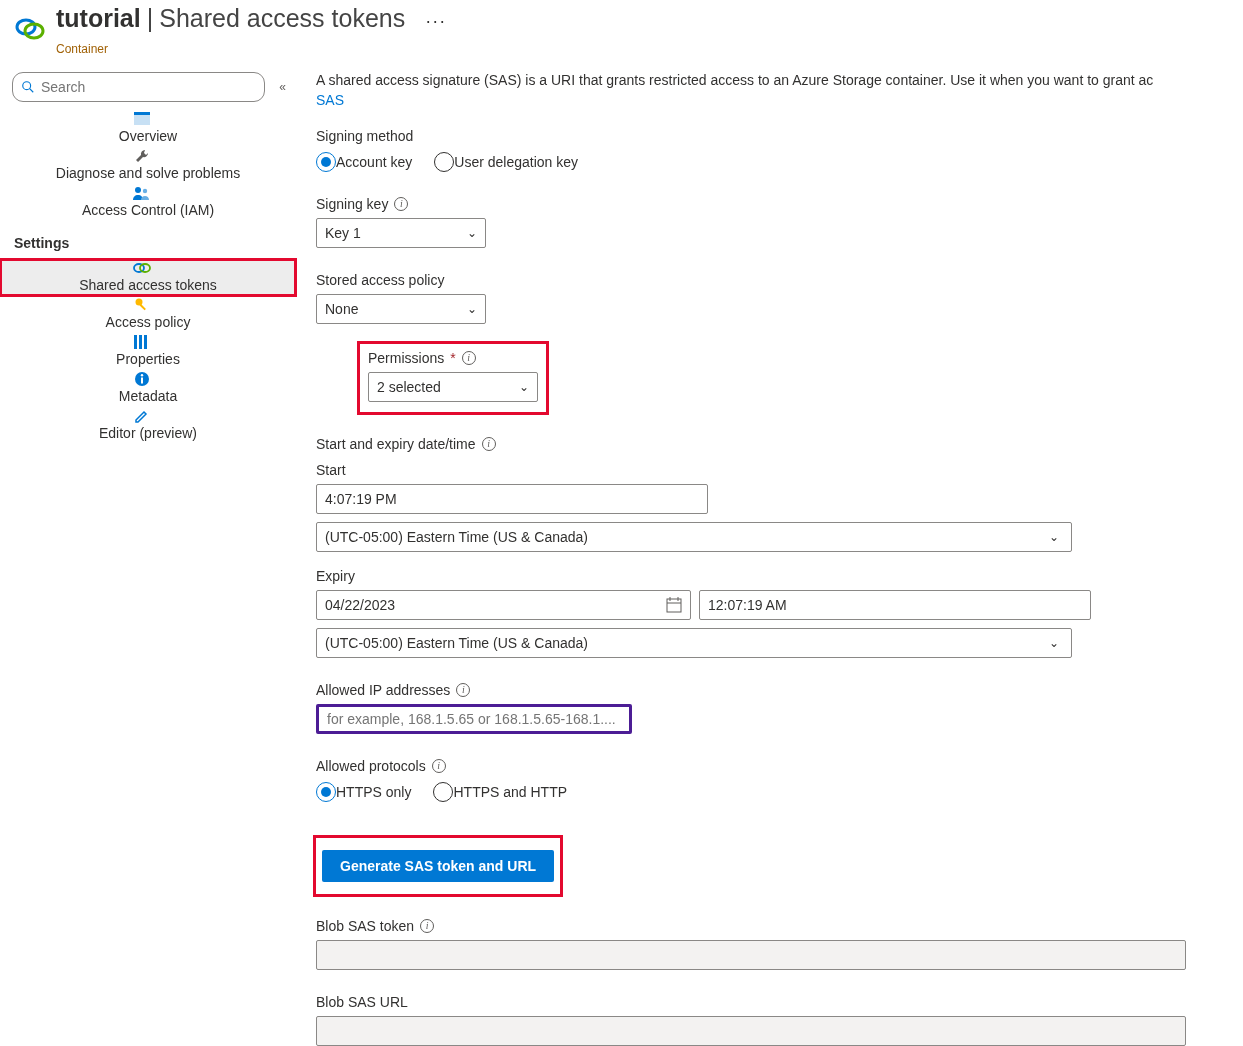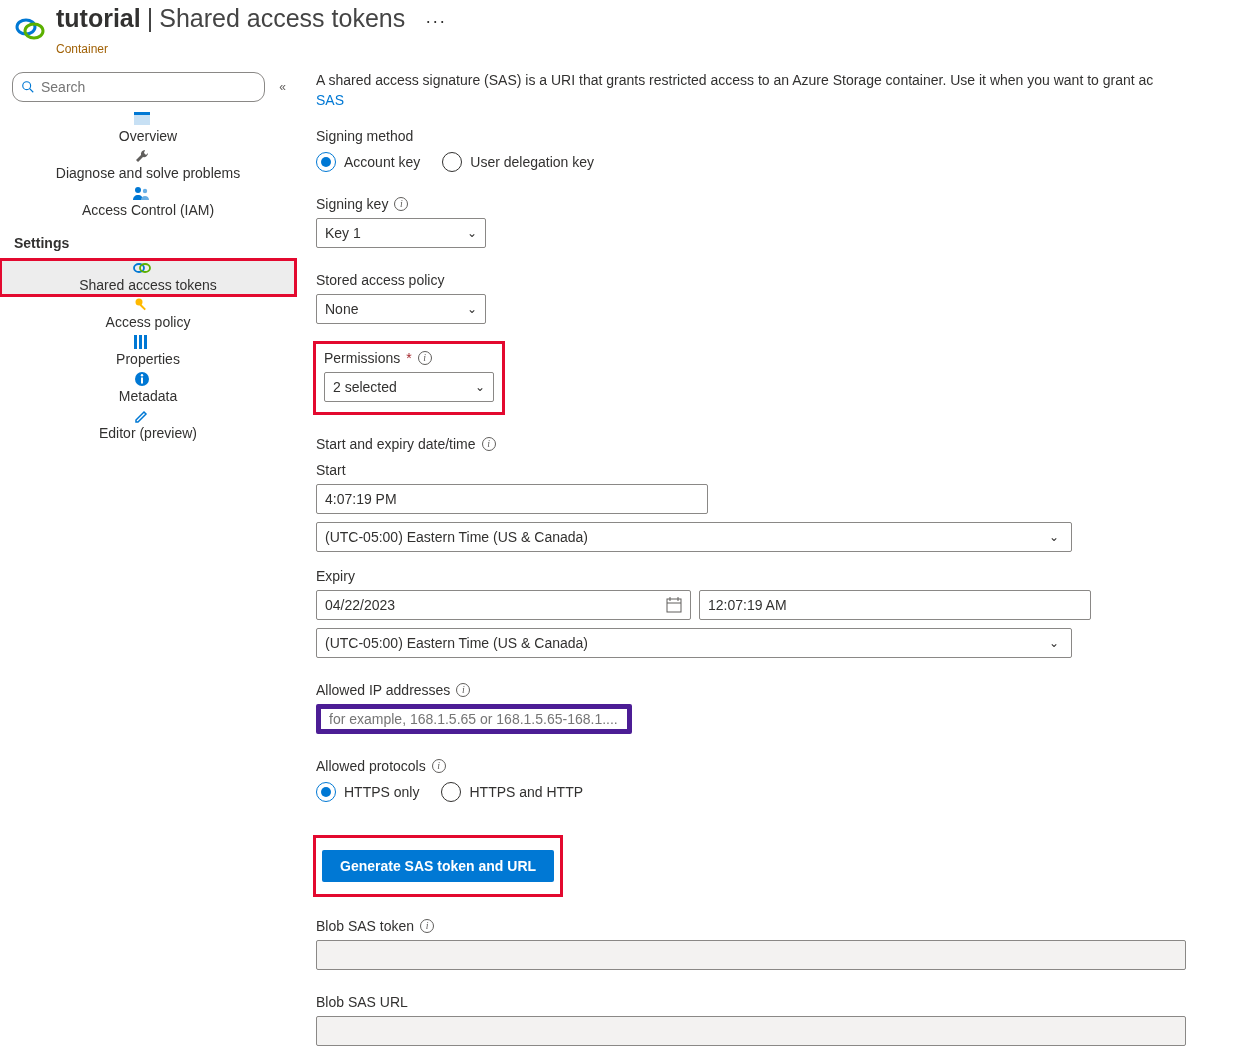--- a/index.html
+++ b/index.html
@@ -27,36 +27,36 @@
   .red-box { outline: 3px solid #e3092f; outline-offset: -2px; }
   .main { flex: 1; padding: 4px 0 40px 20px; }
   .intro { font-size: 14px; line-height: 20px; color: #323130; }
   .intro a { color: #0078d4; text-decoration: none; }
   .form-label { display: block; margin-top: 24px; font-size: 14px; color: #323130; }
   .form-label.first { margin-top: 18px; }
   .label-row { display: flex; align-items: center; gap: 6px; }
   .req { color: #a4262c; }
   .info-icon { width: 14px; height: 14px; border: 1px solid #605e5c; border-radius: 50%; display: inline-flex; align-items: center; justify-content: center; font-size: 10px; color: #605e5c; line-height: 1; font-style: italic; font-family: Georgia, serif; }
   .radio-row { display: flex; align-items: center; gap: 22px; margin-top: 8px; }
-  .radio { display: flex; align-items: center; gap: 8px; cursor: pointer; }
+  .radio { display: flex; align-items: center; cursor: pointer; }
   .radio-circle { width: 20px; height: 20px; border: 1px solid #323130; border-radius: 50%; display: flex; align-items: center; justify-content: center; }
   .radio-circle.checked { border-color: #0078d4; }
   .radio-dot { width: 10px; height: 10px; background: #0078d4; border-radius: 50%; }
   .select { margin-top: 6px; height: 30px; width: 170px; border: 1px solid #8a8886; border-radius: 2px; display: flex; align-items: center; justify-content: space-between; padding: 0 8px; background: #fff; cursor: pointer; }
   .select.wide { width: 756px; padding-right: 12px; }
   .chev { font-size: 12px; color: #323130; }
   .datetime-row { display: flex; gap: 8px; margin-top: 6px; }
   .date-input { height: 30px; width: 375px; border: 1px solid #8a8886; border-radius: 2px; display: flex; align-items: center; justify-content: space-between; padding: 0 8px; background: #fff; }
   .time-input { height: 30px; width: 392px; border: 1px solid #8a8886; border-radius: 2px; display: flex; align-items: center; padding: 0 8px; background: #fff; }
   .cal-icon { width: 16px; height: 16px; color: #323130; }
-  .text-input { margin-top: 6px; height: 30px; width: 316px; border: 5px solid #4c1d95; border-radius: 2px; padding: 0 8px; color: #605e5c; display: flex; align-items: center; background:#fff; }
+  .text-input { margin-top: 6px; height: 30px; width: 316px; border: 3px solid #4c1d95; border-radius: 2px; padding: 0 8px; color: #605e5c; display: flex; align-items: center; background:#fff; }
   .text-input input { border: none; outline:none; width:100%; font-size:14px; background:transparent; }
   .readonly-field { margin-top: 6px; height: 30px; width: 870px; border: 1px solid #8a8886; background: #f3f2f1; border-radius: 2px; }
   .primary-btn { display: inline-block; margin-top: 18px; background: #0078d4; color: #fff; font-weight: 600; font-size: 14px; height: 32px; line-height: 32px; padding: 0 18px; border: none; cursor: pointer; border-radius: 2px; }
-  .perm-box { outline: 3px solid #e3092f; padding: 6px 8px 10px 4px; margin-top: 20px; display: inline-block; }
+  .perm-box { outline: 3px solid #e3092f; padding: 6px 8px 10px 4px; margin-top: 20px; display: inline-block; margin-left: 44px; }
   .perm-box .form-label { margin-top: 0; margin-left:4px; }
   .gen-box { outline: 3px solid #e3092f; padding: 12px 6px; margin-top: 36px; display: inline-block; }
   .gen-box .primary-btn { margin-top: 0; }
   svg { display: block; }
 </style>
 </head>
 <body>
 
 <div class="page">
 

